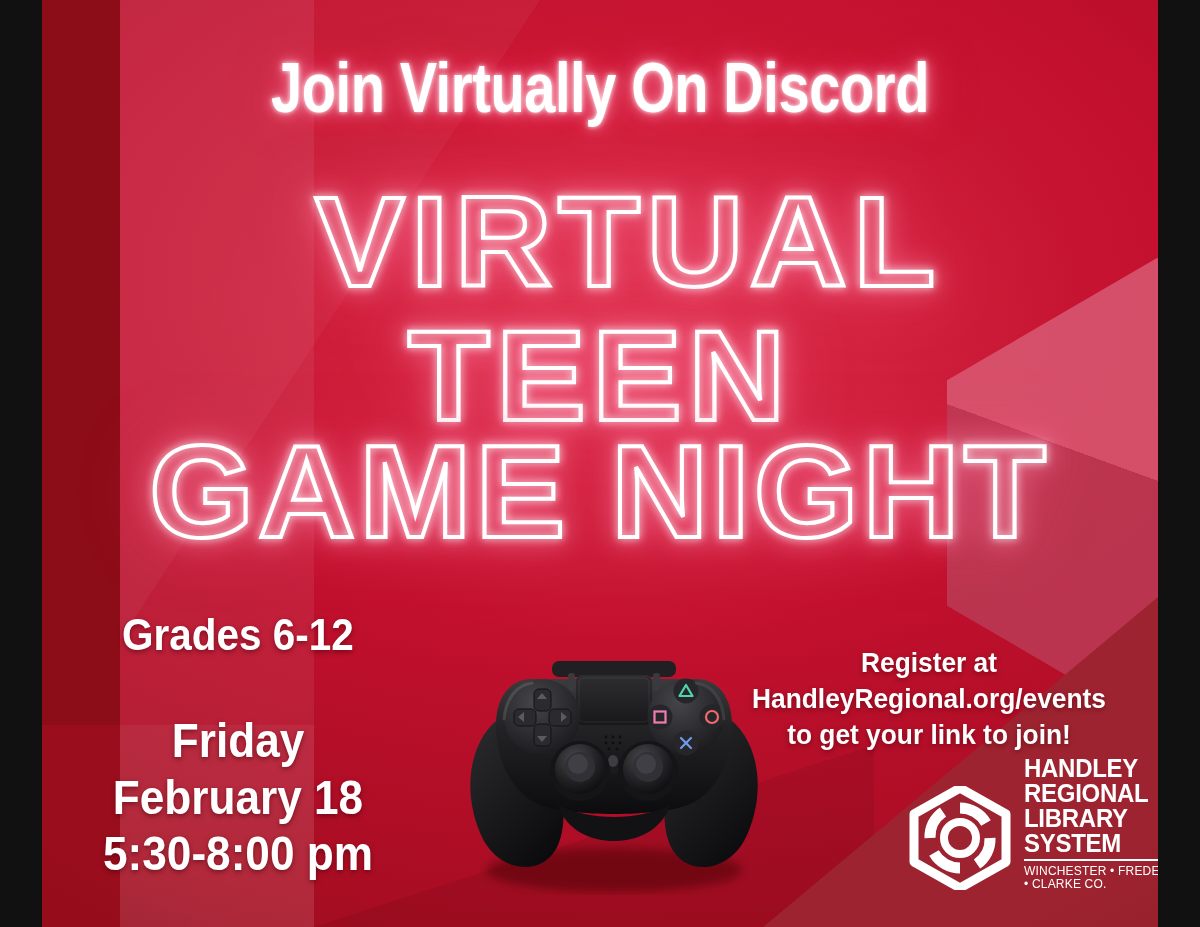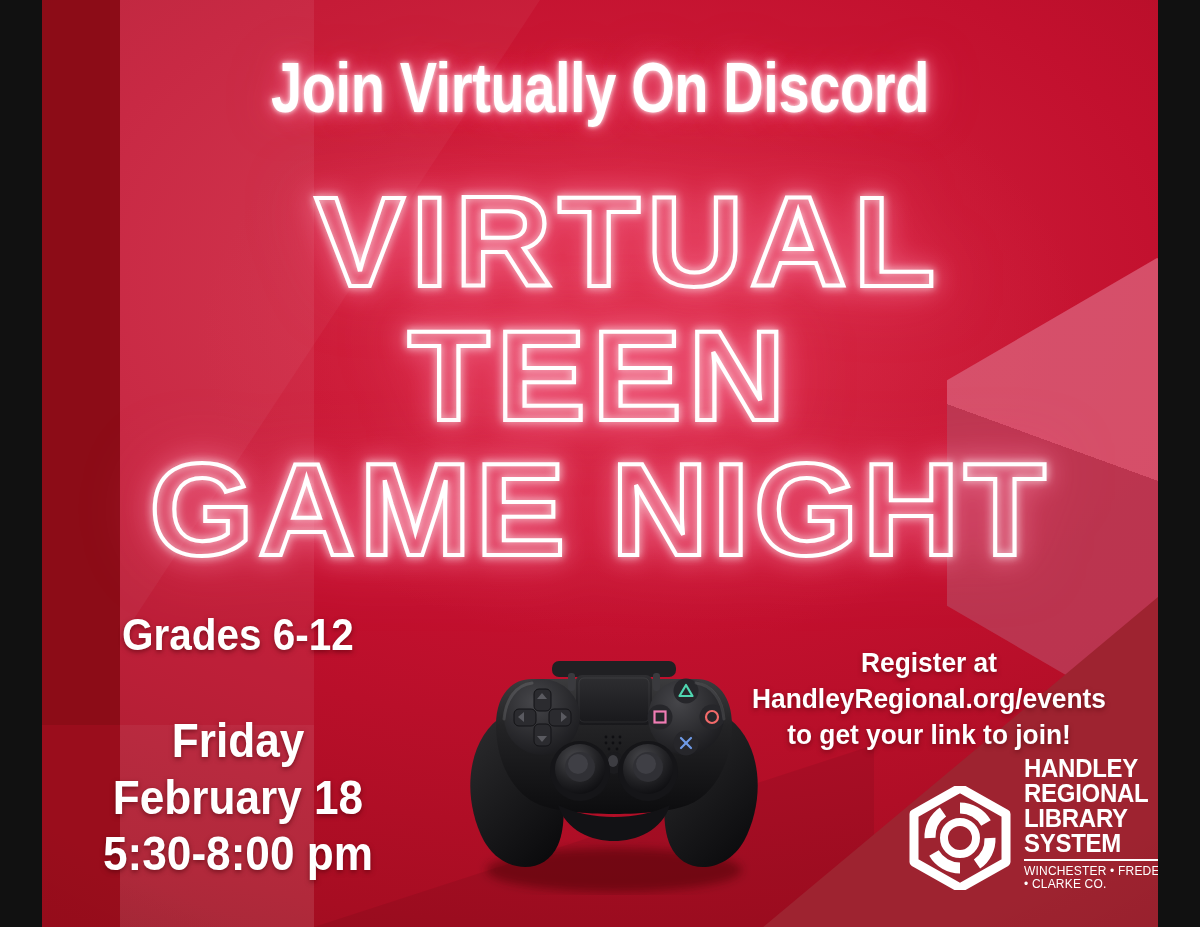--- a/index.html
+++ b/index.html
@@ -90,21 +90,21 @@
     letter-spacing:6px;
     filter:
       drop-shadow(0 0 4px rgba(255,255,255,.95))
       drop-shadow(0 0 12px rgba(255,150,180,.85))
       drop-shadow(0 0 28px rgba(255,80,130,.55));
   }
   .neon-virtual { top:168px;margin-left:28px; }
   .neon-virtual .neon { font-size:128px; transform:scaleX(1.05); }
   .neon-teen    { top:302px; }
   .neon-teen .neon { font-size:128px; transform:scaleX(1.05); }
-  .neon-night   { top:434px; }
+  .neon-night   { top:416px; }
   .neon-night .neon { font-size:132px; transform:scaleX(1.02); letter-spacing:4px; }
 
   .left-info {
     position:absolute; left:0; top:612px; width:360px;
     text-align:center; color:#fff;
     font-weight:bold; line-height:1.05;
     text-shadow:0 2px 6px rgba(70,0,10,.55);
     margin-left:16px;
   }
   .grades { font-size:44px; transform:scaleX(.92); margin-bottom:58px; }

